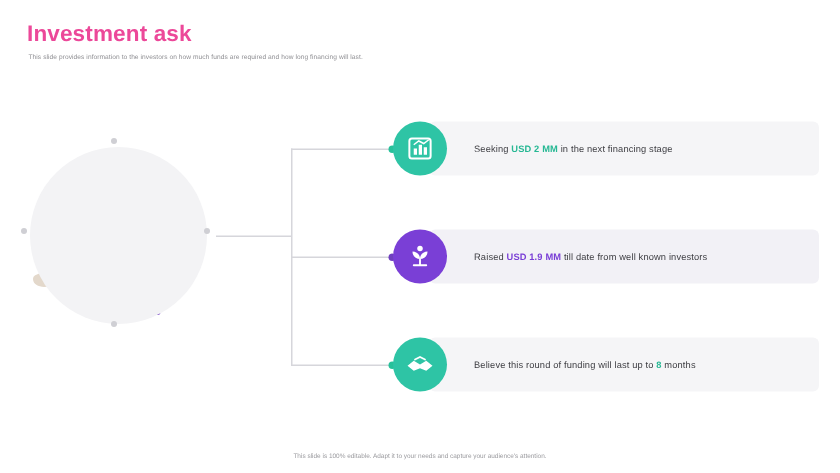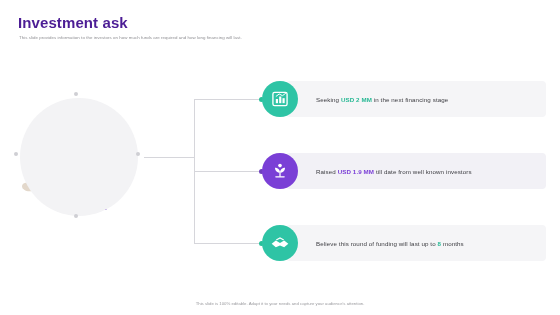--- a/index.html
+++ b/index.html
@@ -18,21 +18,21 @@
     position: absolute;
     inset: 0;
     background: #ffffff;
   }
   .title {
     position: absolute;
     left: 18px;
     top: 14px;
     font-size: 15px;
     font-weight: bold;
-    color: #4c1d95;
+    color: #ec4899;
     letter-spacing: 0.1px;
   }
   .subtitle {
     position: absolute;
     left: 19px;
     top: 35px;
     font-size: 4.4px;
     color: #8f8f93;
     letter-spacing: 0.05px;
   }

